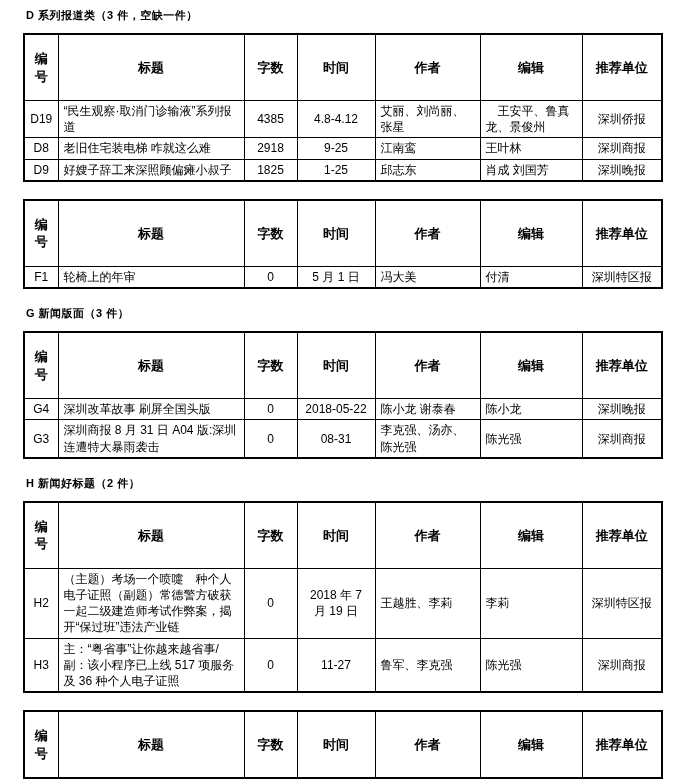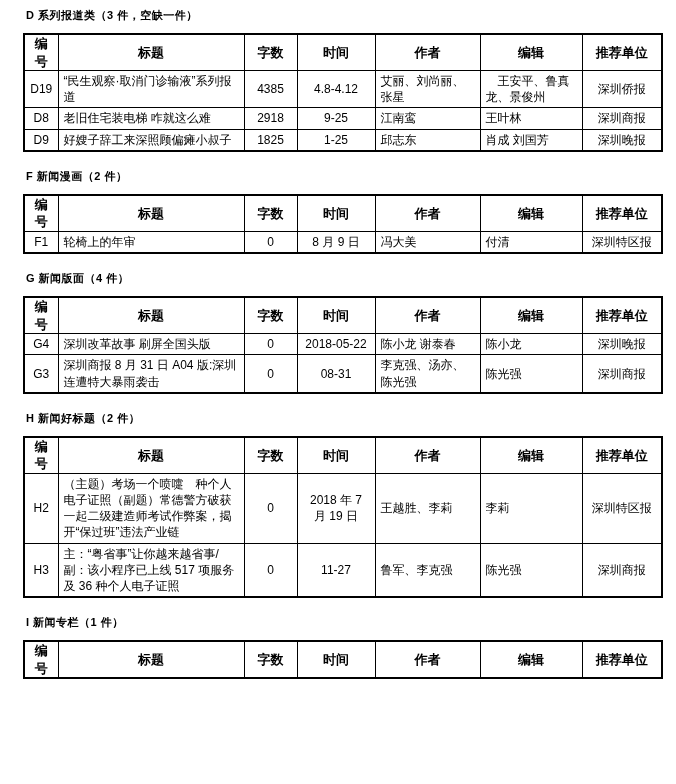--- a/index.html
+++ b/index.html
@@ -43,21 +43,21 @@
     padding: 2px 5px;
   }
   .awards-table th {
     font-size: 13px;
     font-weight: 700;
     text-align: center;
     height: 34px;
     padding: 2px 2px;
   }
   .awards-table th.c0 {
-    padding: 0 9px; 
+    padding: 15px 9px; 
     margin-top: 42px;
   }
   .awards-table td {
     height: 20px;
   }
   .awards-table td.c0 { padding: 2px 1px; }
   .a-c { text-align: center; margin-left: 16px; }
   .a-l { text-align: left; }
   tr.bold-row td { font-weight: 700; }
 </style>
@@ -114,21 +114,20 @@
               <td class="c2 a-c">1825</td>
               <td class="c3 a-c">1-25</td>
               <td class="c4 a-l">邱志东</td>
               <td class="c5 a-l">肖成 刘国芳</td>
               <td class="c6 a-c">深圳晚报</td>
             </tr>
           </tbody>
         </table>
       </section>
       <section class="award-section">
-        <h2 class="section-title">F 新闻漫画（2 件）</h2>
         <table class="awards-table">
           <colgroup>
             <col style="width:34px">
             <col style="width:186px">
             <col style="width:53px">
             <col style="width:78px">
             <col style="width:105px">
             <col style="width:102px">
             <col style="width:80px">
           </colgroup>
@@ -141,30 +140,30 @@
               <th class="c4">作者</th>
               <th class="c5">编辑</th>
               <th class="c6">推荐单位</th>
             </tr>
           </thead>
           <tbody>
             <tr>
               <td class="c0 a-c">F1</td>
               <td class="c1 a-l">轮椅上的年审</td>
               <td class="c2 a-c">0</td>
-              <td class="c3 a-c">8 月 9 日</td>
+              <td class="c3 a-c">5 月 1 日</td>
               <td class="c4 a-l">冯大美</td>
               <td class="c5 a-l">付清</td>
               <td class="c6 a-c">深圳特区报</td>
             </tr>
           </tbody>
         </table>
       </section>
       <section class="award-section">
-        <h2 class="section-title">G 新闻版面（4 件）</h2>
+        <h2 class="section-title">G 新闻版面（3 件）</h2>
         <table class="awards-table">
           <colgroup>
             <col style="width:34px">
             <col style="width:186px">
             <col style="width:53px">
             <col style="width:78px">
             <col style="width:105px">
             <col style="width:102px">
             <col style="width:80px">
           </colgroup>
@@ -240,21 +239,20 @@
               <td class="c2 a-c">0</td>
               <td class="c3 a-c">11-27</td>
               <td class="c4 a-l">鲁军、李克强</td>
               <td class="c5 a-l">陈光强</td>
               <td class="c6 a-c">深圳商报</td>
             </tr>
           </tbody>
         </table>
       </section>
       <section class="award-section">
-        <h2 class="section-title">I 新闻专栏（1 件）</h2>
         <table class="awards-table">
           <colgroup>
             <col style="width:34px">
             <col style="width:186px">
             <col style="width:53px">
             <col style="width:78px">
             <col style="width:105px">
             <col style="width:102px">
             <col style="width:80px">
           </colgroup>

